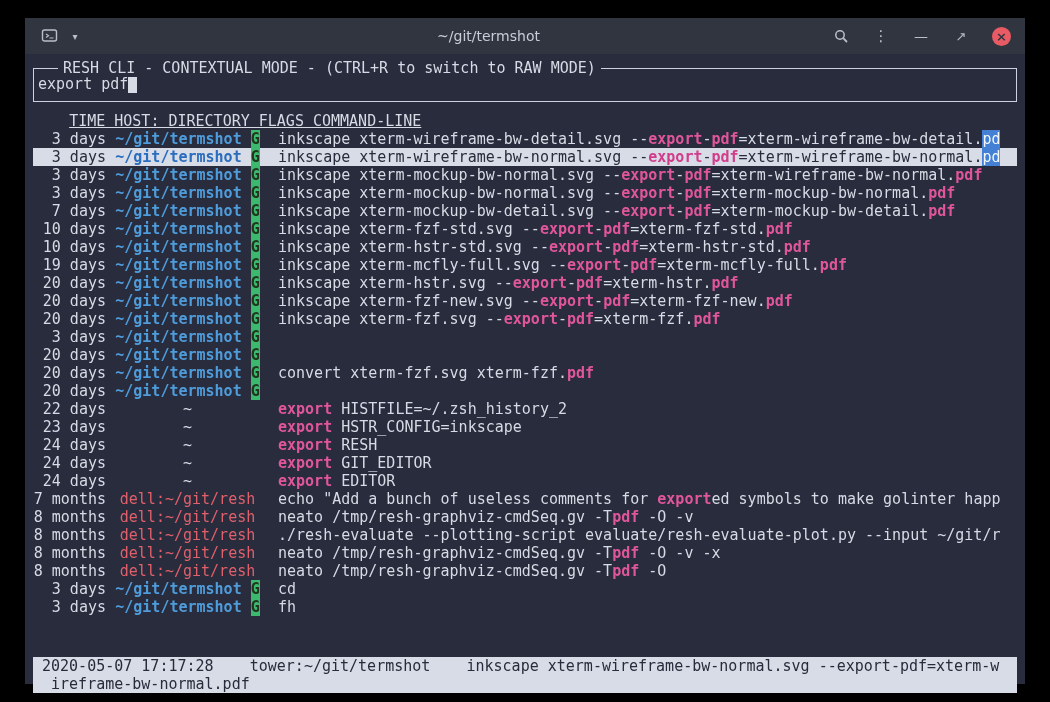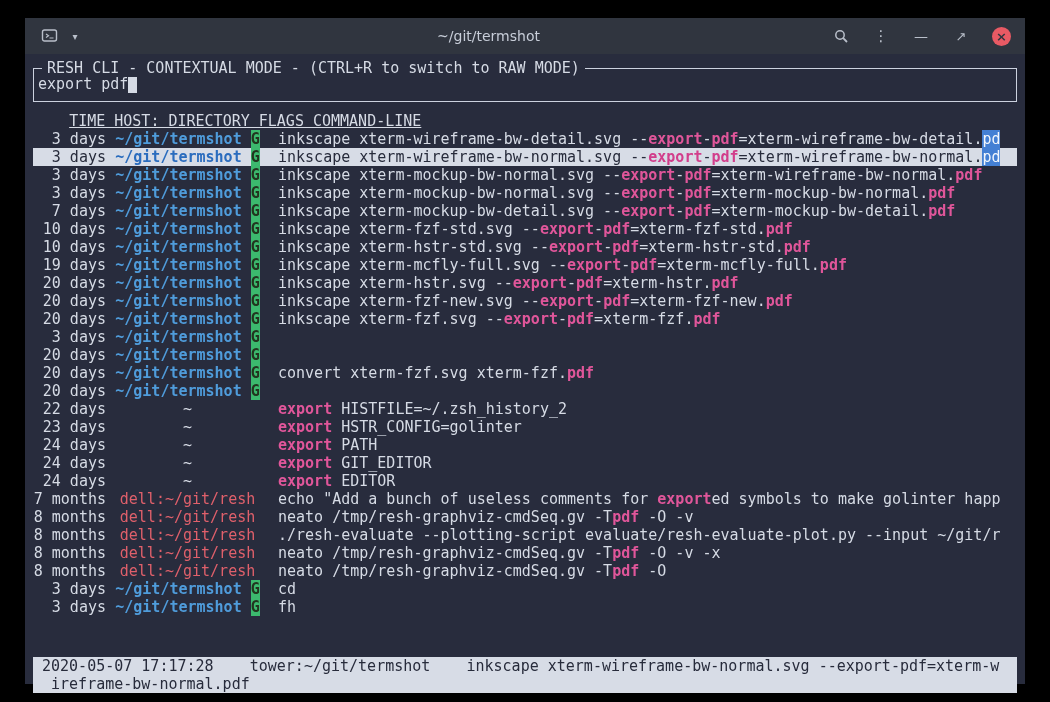--- a/index.html
+++ b/index.html
@@ -24,21 +24,21 @@
   .kebab{ font-size:15px; letter-spacing:0; }
   .caret{ font-size:10px; }
   .close-btn{ width:19px; height:19px; border-radius:50%; background:var(--close-red);
               color:#30353f; font-size:13px; font-weight:bold; display:flex;
               align-items:center; justify-content:center; line-height:1; }
   .minus{ font-size:14px; }
   .restore{ font-size:13px; }
   
   .content{ padding:8px 8px 0 8px; font-size:15px; line-height:18px; color:var(--fg); }
   .search-box{ position:relative; margin-top:6px; height:34px; border:1px solid #ccd2df; }
-  .box-title{ position:absolute; top:-10px; left:8px; background:var(--terminal-bg);
+  .box-title{ position:absolute; top:-10px; left:24px; background:var(--terminal-bg);
               padding:0 5px; white-space:pre; }
   .query-line{ padding:6px 4px 0 4px; white-space:pre; }
   .cursor{ display:inline-block; width:9px; height:16px; background:var(--fg);
            vertical-align:text-bottom; }
   .table-header{ margin-top:10px; height:18px; white-space:pre; overflow:hidden; }
   .hdr-text{ text-decoration:underline; }
   .rows{ }
   .row{ display:flex; height:18px; white-space:pre; overflow:hidden; }
   .col-time{ width:73px; flex:none; text-align:right; white-space:pre; }
   .sp1{ width:9px; flex:none; }
@@ -147,24 +147,24 @@
         <div class="row">
     <span class="col-time">20 days</span><span class="sp1"></span><span class="col-host"><span class="dir-blue">~/git/termshot</span> <span class="flag">G</span></span><span class="sp2"></span><span class="col-cmd"><span class="seg-p">convert xterm-fzf.svg xterm-fzf.</span><span class="seg-m">pdf</span></span>
   </div>
         <div class="row">
     <span class="col-time">20 days</span><span class="sp1"></span><span class="col-host"><span class="dir-blue">~/git/termshot</span> <span class="flag">G</span></span><span class="sp2"></span>
   </div>
         <div class="row">
     <span class="col-time">22 days</span><span class="sp1"></span><span class="col-host"><span class="dir-plain">~</span></span><span class="sp2"></span><span class="col-cmd"><span class="seg-m">export</span><span class="seg-p"> HISTFILE=~/.zsh_history_2</span></span>
   </div>
         <div class="row">
-    <span class="col-time">23 days</span><span class="sp1"></span><span class="col-host"><span class="dir-plain">~</span></span><span class="sp2"></span><span class="col-cmd"><span class="seg-m">export</span><span class="seg-p"> HSTR_CONFIG=golinter</span></span>
-  </div>
-        <div class="row">
-    <span class="col-time">24 days</span><span class="sp1"></span><span class="col-host"><span class="dir-plain">~</span></span><span class="sp2"></span><span class="col-cmd"><span class="seg-m">export</span><span class="seg-p"> PATH</span></span>
+    <span class="col-time">23 days</span><span class="sp1"></span><span class="col-host"><span class="dir-plain">~</span></span><span class="sp2"></span><span class="col-cmd"><span class="seg-m">export</span><span class="seg-p"> HSTR_CONFIG=inkscape</span></span>
+  </div>
+        <div class="row">
+    <span class="col-time">24 days</span><span class="sp1"></span><span class="col-host"><span class="dir-plain">~</span></span><span class="sp2"></span><span class="col-cmd"><span class="seg-m">export</span><span class="seg-p"> RESH</span></span>
   </div>
         <div class="row">
     <span class="col-time">24 days</span><span class="sp1"></span><span class="col-host"><span class="dir-plain">~</span></span><span class="sp2"></span><span class="col-cmd"><span class="seg-m">export</span><span class="seg-p"> GIT_EDITOR</span></span>
   </div>
         <div class="row">
     <span class="col-time">24 days</span><span class="sp1"></span><span class="col-host"><span class="dir-plain">~</span></span><span class="sp2"></span><span class="col-cmd"><span class="seg-m">export</span><span class="seg-p"> EDITOR</span></span>
   </div>
         <div class="row">
     <span class="col-time">7 months</span><span class="sp1"></span><span class="col-host"><span class="dir-red">dell:~/git/resh</span></span><span class="sp2"></span><span class="col-cmd"><span class="seg-p">echo "Add a bunch of useless comments for </span><span class="seg-m">export</span><span class="seg-p">ed symbols to make golinter happ</span></span>
   </div>

